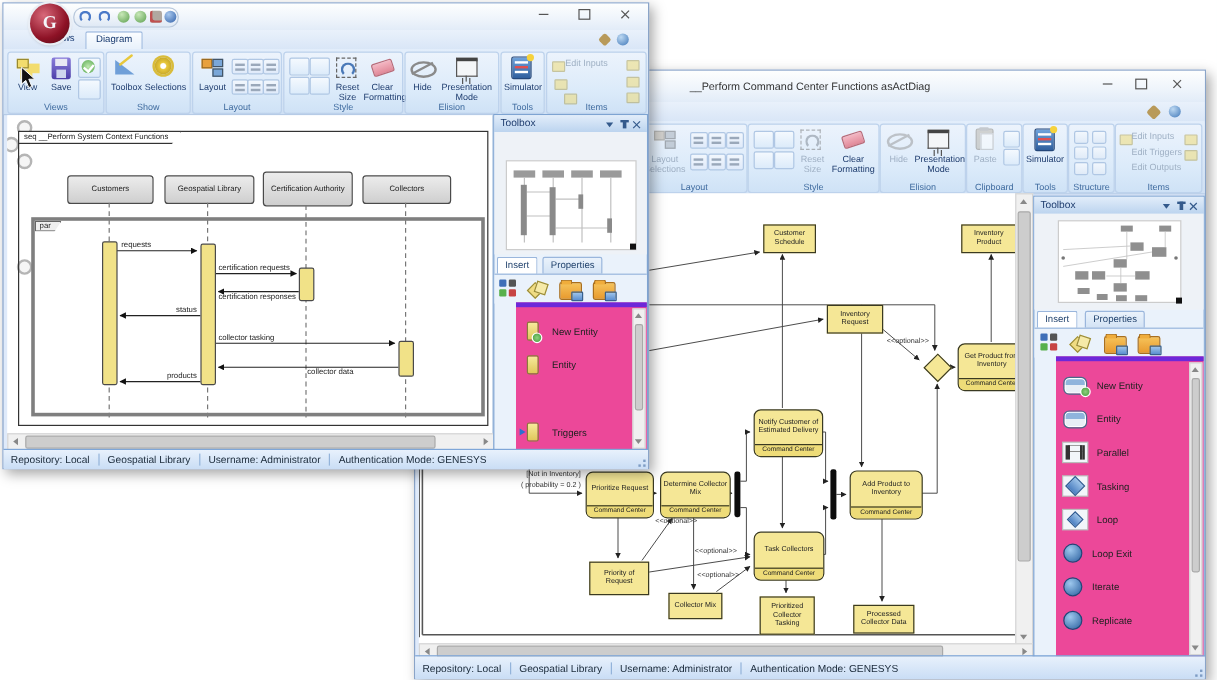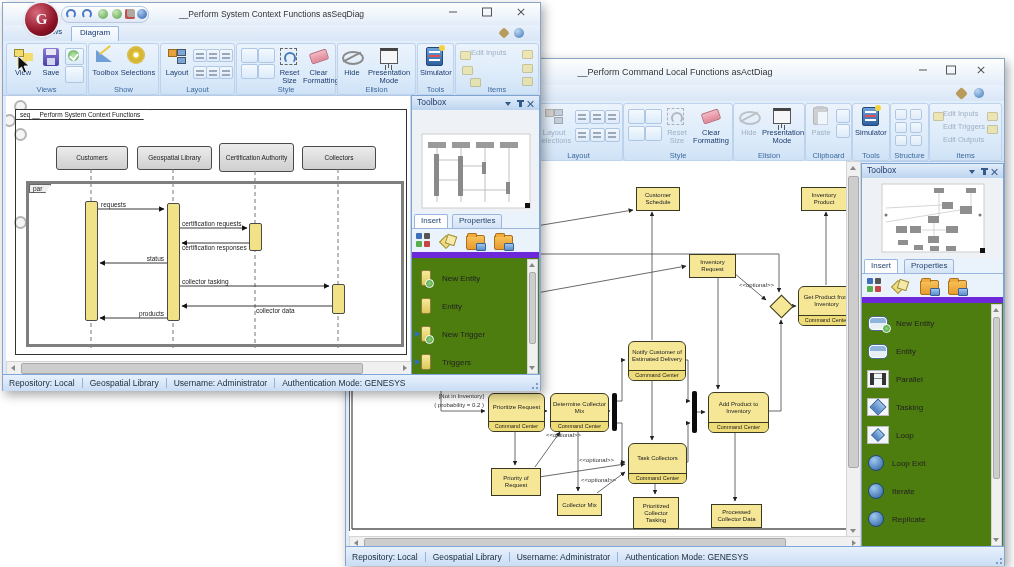--- a/index.html
+++ b/index.html
@@ -38,21 +38,21 @@
   .tb-pin{width:3px;height:7px;background:#345a8c;}
   .tb-pin:before{content:"";position:absolute;left:-2px;top:0;width:7px;height:2px;background:#345a8c;}
   .tb-x{width:7px;height:7px;}
   .tb-x:before,.tb-x:after{content:"";position:absolute;left:3px;top:0;width:1px;height:8px;background:#345a8c;}
   .tb-x:before{transform:rotate(45deg);} .tb-x:after{transform:rotate(-45deg);}
   .tb-map{position:absolute;background:#eef2f7;}
   .tb-tabs{position:absolute;height:14px;left:0;right:0;}
   .tbtab{position:absolute;top:0;height:12px;font-size:8px;color:#24456f;padding:1px 6px 0;border:1px solid #9ab6dc;border-radius:2px 2px 0 0;background:linear-gradient(#eaf2fb,#d3e3f5);}
   .tbtab.on{background:#fff;border-bottom:1px solid #fff;}
   .tb-icons{position:absolute;left:0;right:0;}
-  .tb-list{position:absolute;left:0;right:0;background:#4d7c0f;border-top:6px solid #6d28d9;}
+  .tb-list{position:absolute;left:18px;right:0;background:#ec4899;border-top:4px solid #6d28d9;}
   .tbitem{position:absolute;left:6px;right:14px;height:24px;display:flex;align-items:center;font-size:8px;color:#222;}
   .tbitem .lbl{margin-left:8px;}
   .vscroll,.hscroll{position:absolute;background:#f0f0f0;border:1px solid #d5d5d5;}
   .thumb{position:absolute;background:#cdcdcd;border:1px solid #a9a9a9;border-radius:2px;}
   .sarrow{position:absolute;width:0;height:0;}
   .sa-l{border-top:3px solid transparent;border-bottom:3px solid transparent;border-right:4px solid #888;}
   .sa-r{border-top:3px solid transparent;border-bottom:3px solid transparent;border-left:4px solid #888;}
   .sa-u{border-left:3px solid transparent;border-right:3px solid transparent;border-bottom:4px solid #888;}
   .sa-d{border-left:3px solid transparent;border-right:3px solid transparent;border-top:4px solid #888;}
   
@@ -122,21 +122,21 @@
   .struct i{position:absolute;width:10px;height:9px;border:1px solid #b0c7e4;border-radius:2px;background:linear-gradient(#f2f7fd,#e0ebf8);}
   .mini-yellow{position:absolute;width:9px;height:7px;background:#f2dc6e;border:1px solid #a89a48;border-radius:1px;}
   .qa-pill{position:absolute;height:15px;background:linear-gradient(#fefefe,#dfe9f5);border:1px solid #b8c8dc;border-radius:8px;}
   .qa-ic{position:absolute;top:2px;width:10px;height:10px;border-radius:50%;}
 </style>
 </head>
 <body>
 
 <div class="win" style="left:345px;top:58px;width:658px;height:506px;z-index:1;">
   <div class="titlebar" style="height:26px;">
-    <span class="title-text">__Perform Command Local Functions asActDiag</span>
+    <span class="title-text">__Perform Command Center Functions asActDiag</span>
     <span class="winctl" style="right:70px;">
         <i class="g-min"></i>
       </span>
     <span class="winctl" style="right:42px;">
         <i class="g-max"></i>
       </span>
     <span class="winctl" style="right:12px;">
         <i class="g-close"></i>
       </span>
   </div>
@@ -475,21 +475,20 @@
     <span class="grip">
         <i style="right:0;bottom:0;"></i>
         <i style="right:4px;bottom:0;"></i>
         <i style="right:0;bottom:4px;"></i>
       </span>
   </div>
 </div>
 
 <div class="win" style="left:2px;top:2px;width:537px;height:387px;z-index:2;">
   <div class="titlebar" style="height:22px;">
-    <span class="title-text" style="font-size:8.5px;">__Perform System Context Functions asSeqDiag</span>
     <span class="winctl" style="right:76px;top:1px;">
         <i class="g-min"></i>
       </span>
     <span class="winctl" style="right:42px;top:1px;">
         <i class="g-max"></i>
       </span>
     <span class="winctl" style="right:8px;top:1px;">
         <i class="g-close"></i>
       </span>
   </div>
@@ -748,24 +747,20 @@
     </div>
     <div class="tb-list" style="top:156px;bottom:0;">
       <div class="tbitem" style="top:8px;">
           <span class="ti ti-bar ti-new"></span>
           <span class="lbl">New Entity</span>
         </div>
       <div class="tbitem" style="top:36px;">
           <span class="ti ti-bar"></span>
           <span class="lbl">Entity</span>
         </div>
-      <div class="tbitem" style="top:64px;">
-          <span class="ti ti-bar ti-new ti-trig"></span>
-          <span class="lbl">New Trigger</span>
-        </div>
       <div class="tbitem" style="top:92px;">
           <span class="ti ti-bar ti-trig"></span>
           <span class="lbl">Triggers</span>
         </div>
       <div class="vscroll" style="right:1px;top:1px;width:9px;bottom:1px;">
         <i class="sarrow sa-u" style="left:1px;top:3px;"></i>
         <div class="thumb" style="left:1px;top:12px;width:5px;height:70px;"></div>
         <i class="sarrow sa-d" style="left:1px;bottom:3px;"></i>
       </div>
     </div>

